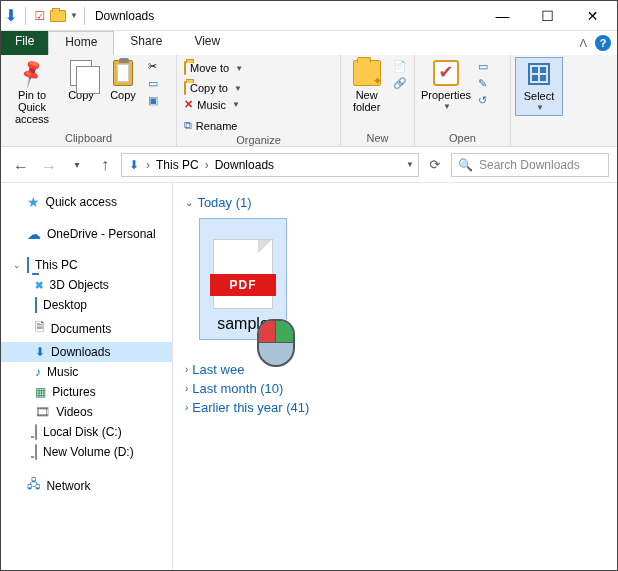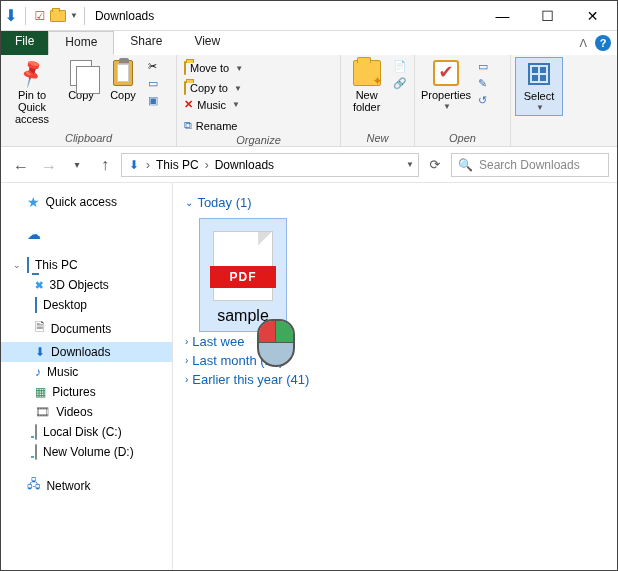--- a/index.html
+++ b/index.html
@@ -12,21 +12,21 @@
 .vsep { width: 1px; height: 18px; background: #ccc; margin: 0 4px; }
 .tabs { height: 24px; display: flex; align-items: stretch; background: #fff; }
 .tab { padding: 3px 16px 0; font-size: 12px; color: #222; cursor: default; }
 .tab.file { background: #14532d; color: #fff; padding: 3px 14px; }
 .tab.active { border: 1px solid #ccc; border-bottom: 1px solid #f4f4f4; background: #f4f4f4; }
 .help-row { position: absolute; right: 6px; top: 34px; display: flex; align-items: center; gap: 8px; color: #666; font-size: 11px; }
 .help-q { width: 16px; height: 16px; border-radius: 50%; background: #1979ca; color: #fff; display: flex; align-items: center; justify-content: center; font-size: 11px; font-weight: bold; }
 .ribbon { background: #f4f4f4; height: 92px; display: flex; border-bottom: 1px solid #ddd; }
 .group { border-right: 1px solid #ddd; display: flex; flex-direction: column; padding: 2px 4px 0; }
 .group .body { flex: 1; display: flex; align-items: flex-start; gap: 2px; }
-.group .label { text-align: center; font-size: 11px; color: #555; padding: 1px 0 2px; font-style: italic; }
+.group .label { text-align: center; font-size: 11px; color: #555; padding: 1px 0 2px; }
 .bigbtn { width: 54px; display: flex; flex-direction: column; align-items: center; justify-content: flex-start; padding: 2px 2px; text-align: center; line-height: 1.1; gap: 2px; font-size: 11px; }
 .bigbtn.sel { border: 1px solid #7aa7d8; background: #d6e6f8; }
 .bigicon { width: 28px; height: 28px; display: flex; align-items: center; justify-content: center; }
 .smallbtns { display: flex; flex-direction: column; gap: 2px; padding-top: 2px; }
 .smallbtn { display: flex; align-items: center; gap: 4px; font-size: 11px; padding: 1px 3px; white-space: nowrap; }
 .newfolder-icon { width: 30px; height: 26px; background: #fdc94b; border: 1px solid #c99a1a; border-radius: 2px; position: relative; }
 .newfolder-icon::before { content: ""; position: absolute; left: 3px; top: -4px; width: 12px; height: 5px; background: #fdc94b; border: 1px solid #c99a1a; border-bottom: none; border-radius: 2px 2px 0 0; }
 .newfolder-icon::after { content: "✦"; position: absolute; right: -3px; bottom: -3px; color: #d68a00; font-size: 12px; }
 .prop-icon { width: 26px; height: 26px; border: 2px solid #de9a1f; border-radius: 3px; display: flex; align-items: center; justify-content: center; color: #d04040; font-size: 18px; background: #fff; }
 .select-icon { width: 22px; height: 22px; border: 2px solid #3a77b8; display: grid; grid-template: 1fr 1fr/1fr 1fr; gap: 2px; padding: 2px; }
@@ -43,21 +43,21 @@
 .sidebar { width: 172px; border-right: 1px solid #e5e5e5; padding: 8px 0; overflow: hidden; }
 .side-item { display: flex; align-items: center; gap: 6px; padding: 3px 6px 3px 20px; font-size: 12px; cursor: default; }
 .side-item.top { padding-left: 12px; font-weight: 400; }
 .side-item.sel { background: #cce8ff; }
 .side-spacer { height: 10px; }
 .tree-caret { width: 8px; color: #666; font-size: 9px; visibility: hidden; }
 .side-item.expandable .tree-caret { visibility: visible; }
 .main { flex: 1; padding: 10px 12px; position: relative; }
 .grouphead { display: flex; align-items: center; gap: 4px; color: #1264b7; font-size: 13px; padding: 2px 0; }
 .grouphead .chev { font-size: 10px; }
-.file-tile { width: 88px; margin: 6px 0 0 14px; border: 1px solid #8fb8e8; background: #d6e8fb; padding: 12px 4px 4px; text-align: center; }
+.file-tile { width: 88px; margin: 6px 0 20px 14px; border: 1px solid #8fb8e8; background: #d6e8fb; padding: 20px 4px 4px; text-align: center; }
 .file-thumb { width: 60px; height: 70px; margin: 0 auto 4px; background: #fff; border: 1px solid #ccc; position: relative; }
 .file-thumb::before { content: ""; position: absolute; right: 0; top: 0; width: 14px; height: 14px; background: linear-gradient(135deg, #ddd 50%, transparent 50%); }
 .pdf-band { position: absolute; left: -4px; right: -4px; top: 34px; height: 22px; background: #e11818; color: #fff; font-weight: bold; font-size: 12px; display: flex; align-items: center; justify-content: center; letter-spacing: 1px; }
 .file-label { font-size: 16px; padding: 2px 0; }
 .cursor-overlay { position: absolute; left: 248px; top: 314px; width: 52px; height: 54px; pointer-events: none; }
 .mouse-body { width: 38px; height: 48px; border: 2px solid #555; border-radius: 18px 18px 22px 22px; background: #a9c4d6; position: absolute; left: 8px; top: 4px; overflow: hidden; }
 .mouse-l { position: absolute; left: 0; top: 0; width: 50%; height: 22px; border-right: 1px solid #555; border-bottom: 1px solid #555; background: #e04040; }
 .mouse-r { position: absolute; right: 0; top: 0; width: 50%; height: 22px; border-bottom: 1px solid #555; background: #3fa85a; }
 .dropdown-caret { font-size: 8px; color: #555; margin-left: 2px; }
 .icon16 { width: 16px; height: 16px; display: inline-flex; align-items: center; justify-content: center; }
@@ -260,20 +260,21 @@
   <div class="sidebar">
     <div class="side-item top">
         <span class="tree-caret">▸</span>
         <span class="star">★</span>
         <span>Quick access</span>
       </div>
     <div class="side-spacer"></div>
     <div class="side-item top">
         <span class="tree-caret">▸</span>
         <span class="cloud">☁</span>
+        <span>OneDrive - Personal</span>
       </div>
     <div class="side-spacer"></div>
     <div class="side-item top expandable">
         <span class="tree-caret">⌄</span>
         <span><span class="monitor"></span></span>
         <span>This PC</span>
       </div>
     <div class="side-item">
         <span class="tree-caret"></span>
         <span style="color:#3a9ee8">🞮</span>

